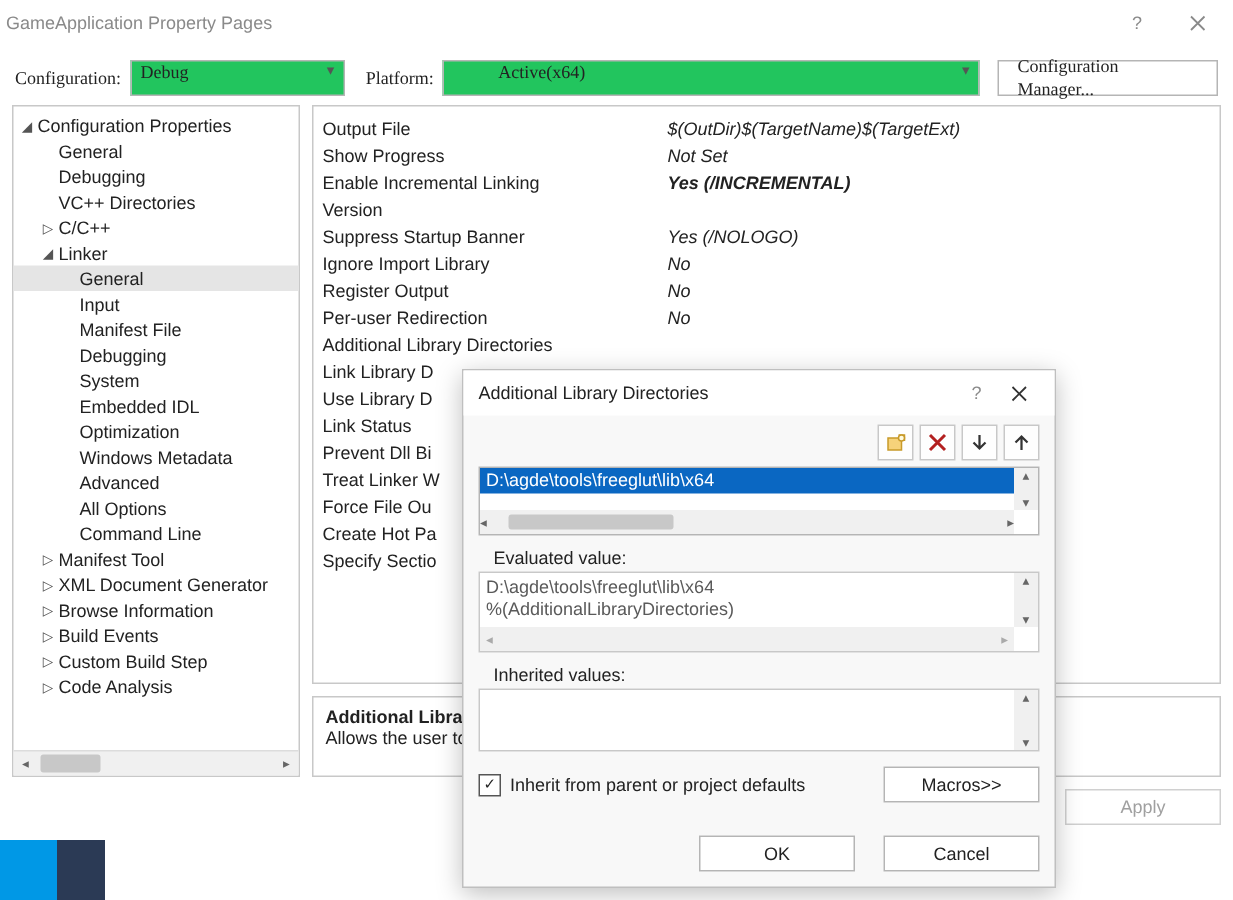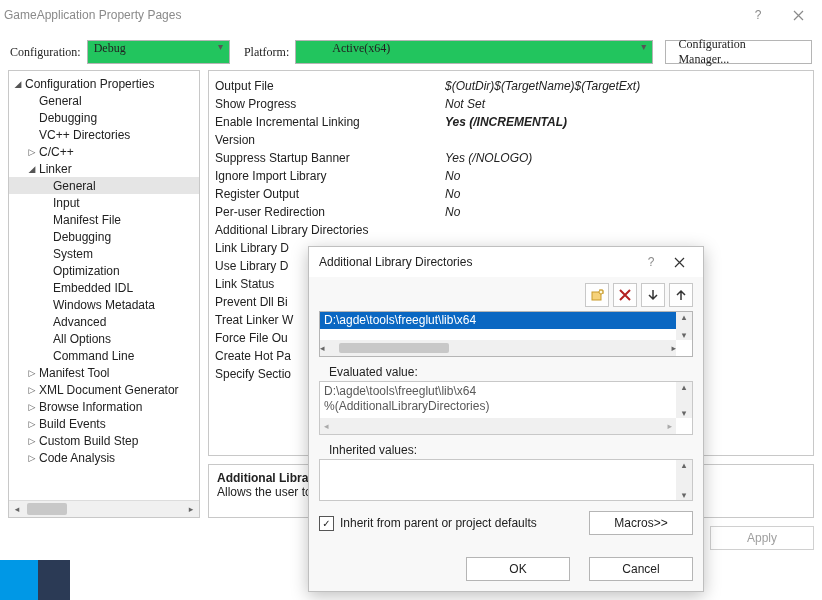--- a/index.html
+++ b/index.html
@@ -341,25 +341,25 @@
           <div class="node ind2">
             <span class="caret"></span>
             <span>Debugging</span>
           </div>
           <div class="node ind2">
             <span class="caret"></span>
             <span>System</span>
           </div>
           <div class="node ind2">
             <span class="caret"></span>
+            <span>Embedded IDL</span>
+          </div>
+          <div class="node ind2">
+            <span class="caret"></span>
             <span>Optimization</span>
-          </div>
-          <div class="node ind2">
-            <span class="caret"></span>
-            <span>Embedded IDL</span>
           </div>
           <div class="node ind2">
             <span class="caret"></span>
             <span>Windows Metadata</span>
           </div>
           <div class="node ind2">
             <span class="caret"></span>
             <span>Advanced</span>
           </div>
           <div class="node ind2">

